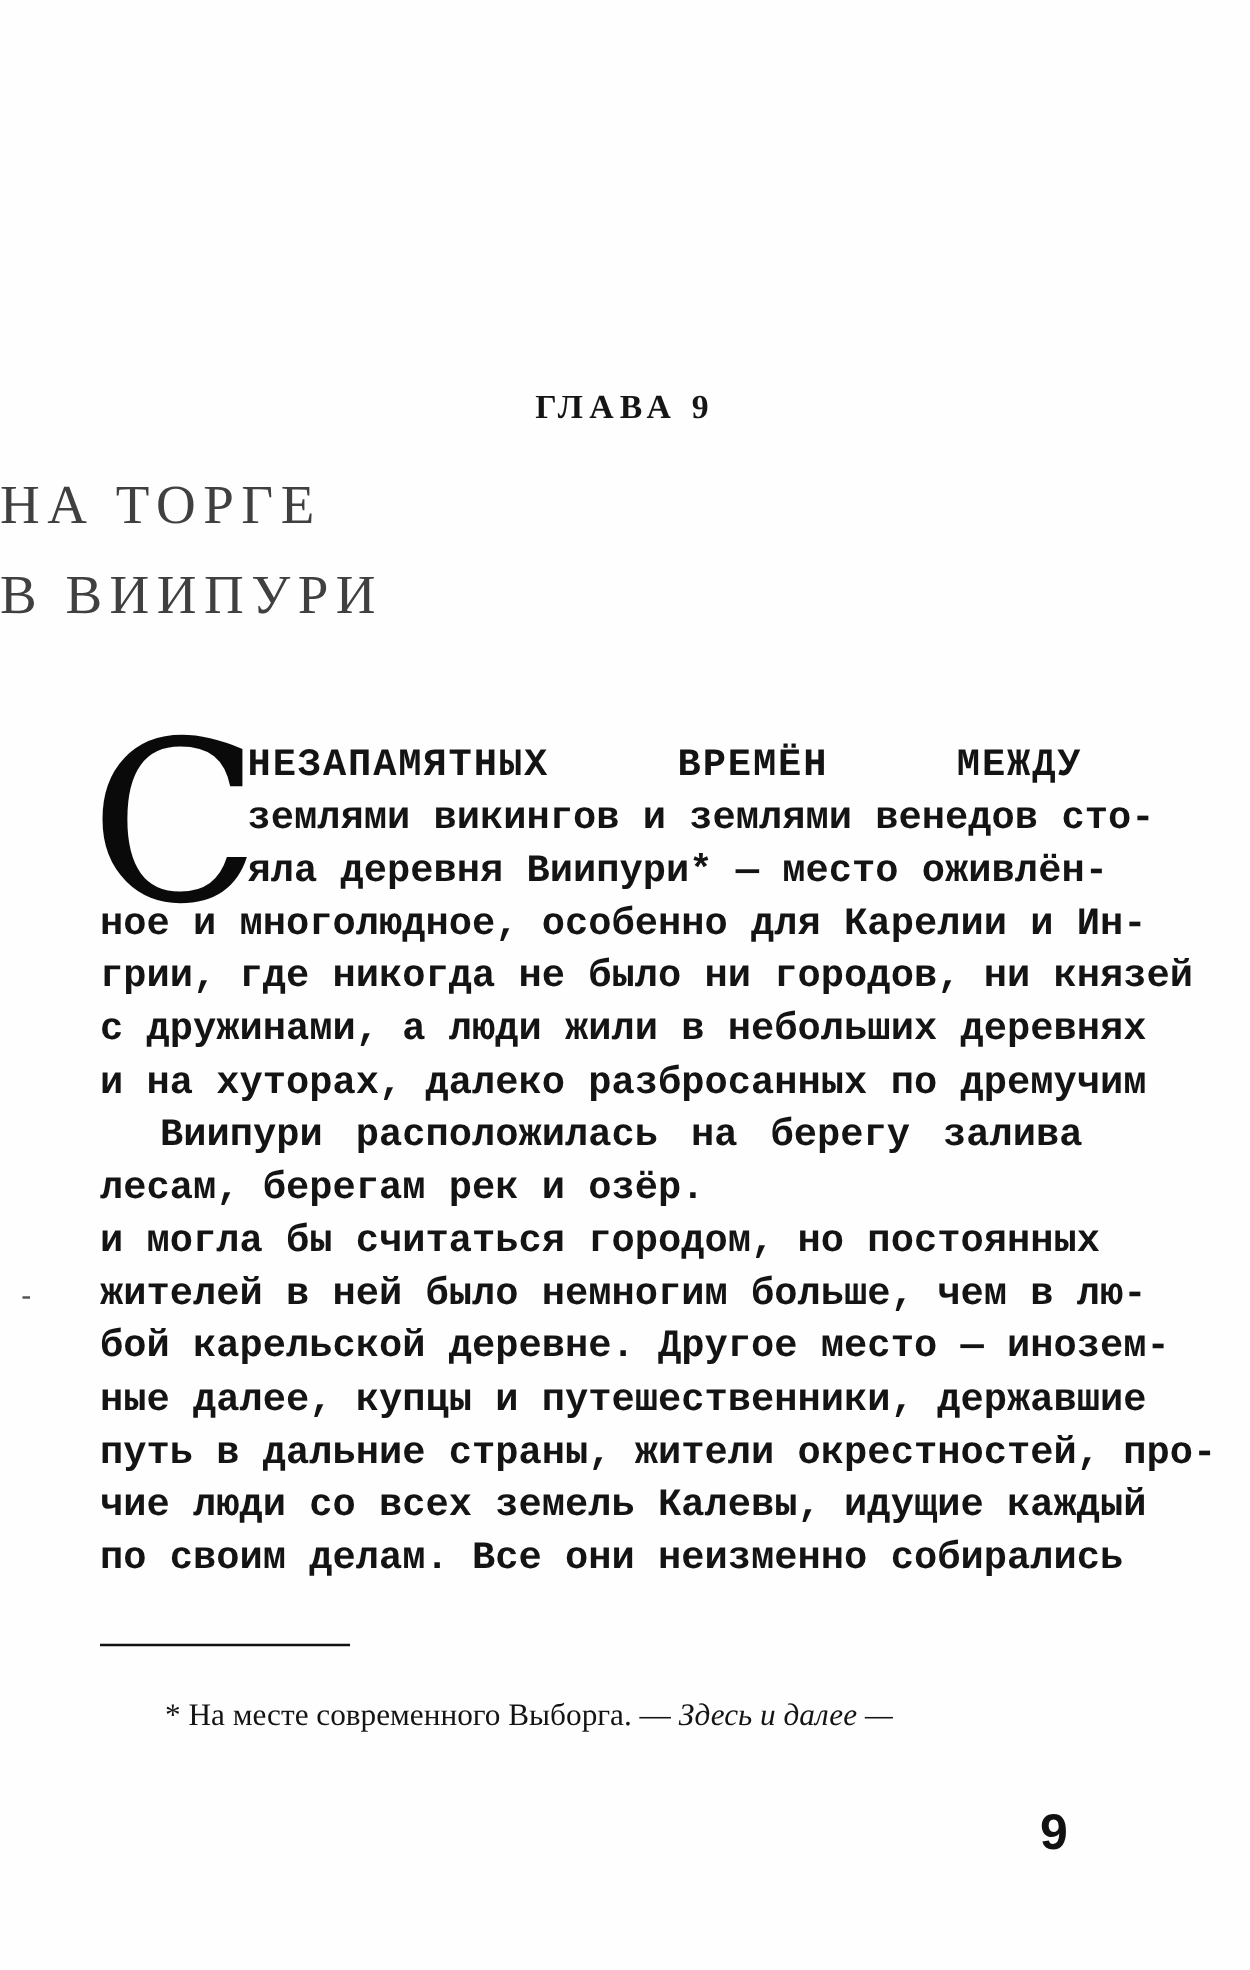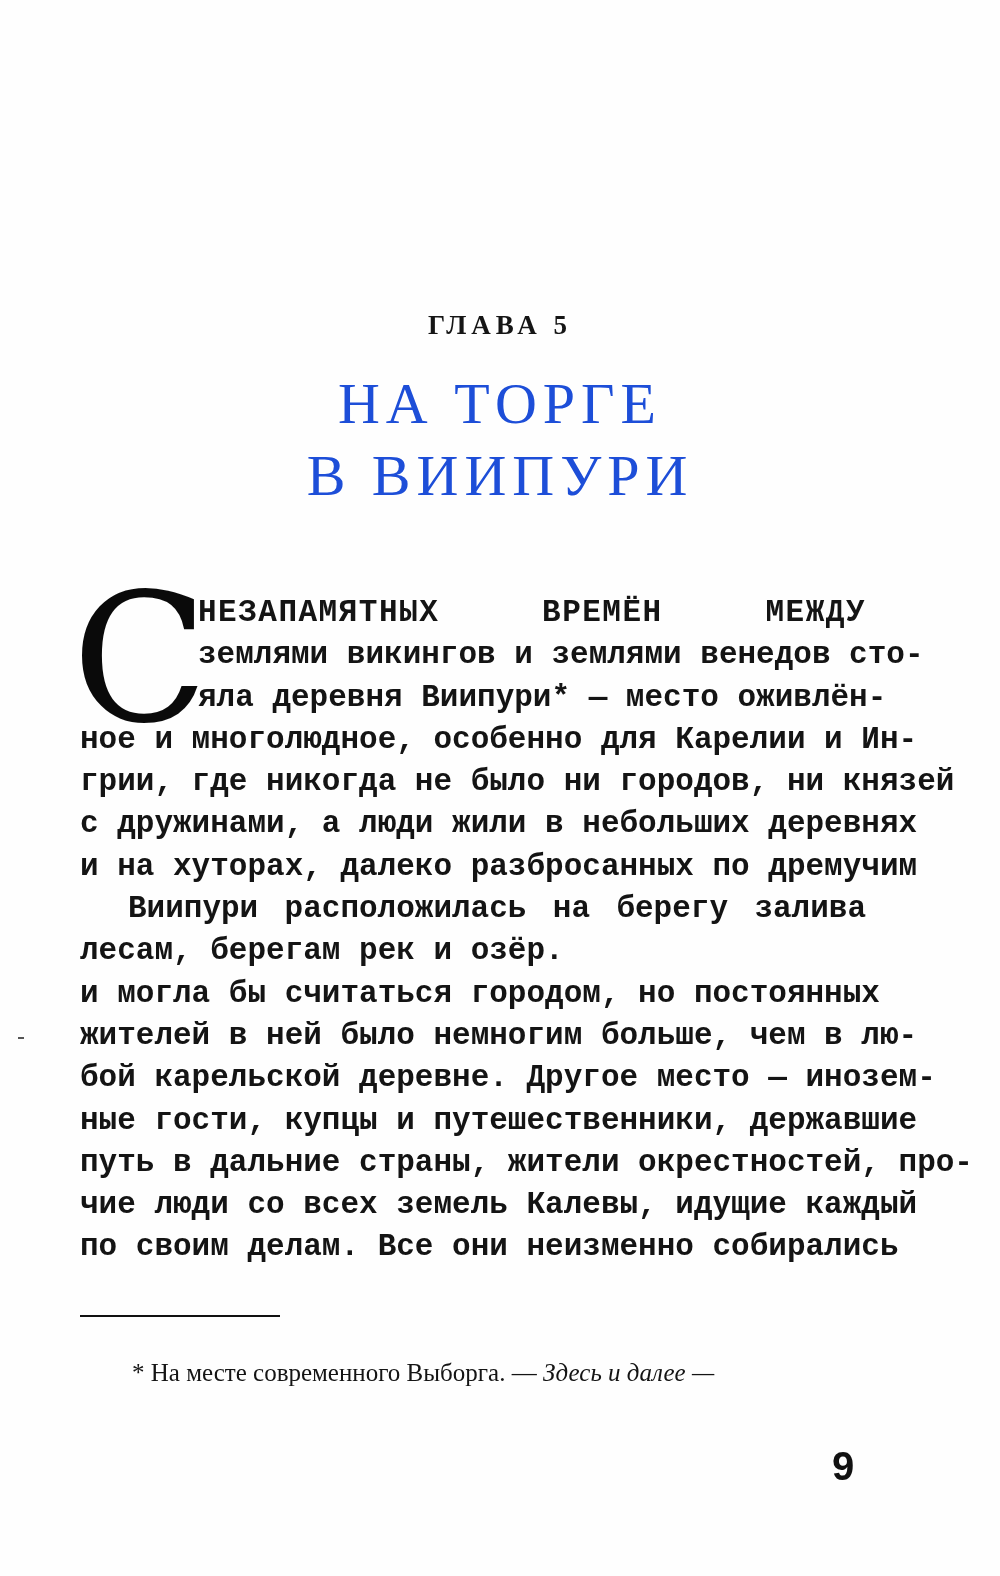--- a/index.html
+++ b/index.html
@@ -6,22 +6,22 @@
   body {
     width: 1000px; height: 1576px; background: #fefefe; position: relative; overflow: hidden;
     font-family: "Liberation Serif", "DejaVu Serif", serif; color: #111;
   }
   .page { position: absolute; left: 0; top: 0; width: 1000px; height: 1576px; }
   .chapter-label {
     position: absolute; top: 310px; left: 0; width: 1000px; text-align: center;
     font-size: 27px; letter-spacing: 5px; font-weight: bold; color: #151515;
   }
   .chapter-title {
-    position: absolute; top: 368px; left: 0; width: 1000px; text-align: center;
-    font-size: 58px; letter-spacing: 6px; line-height: 72px; color: #1d4ed8;
+    position: absolute; top: 368px; left: 0; width: 1000px; text-align: left;
+    font-size: 44px; letter-spacing: 6px; line-height: 72px; color: #404040;
   }
   .body-text {
     position: absolute; left: 80px; top: 592px; width: 786px;
     font-size: 31px; line-height: 42.3px; font-weight: bold; color: #141414; font-family: Liberation Mono, monospace;
   }
   .line { display: block; white-space: nowrap; text-align: justify; text-align-last: justify; height: 42.3px; }
   .line.last { text-align-last: left; }
   .line.indent { padding-left: 48px; }
   .line.cap { padding-left: 118px; letter-spacing: 1.5px; }
   .line.dc { padding-left: 118px; }
@@ -43,21 +43,21 @@
     position: absolute; left: 832px; top: 1444px; font-size: 40px; font-weight: bold; color: #111;
     font-family: "Liberation Sans", sans-serif;
   }
   .margin-dash { position: absolute; left: 18px; top: 1037px; width: 6px; height: 2px; background: #555; }
 </style>
 </head>
 <body>
 
 <div class="page">
 
-  <div class="chapter-label">ГЛАВА 5</div>
+  <div class="chapter-label">ГЛАВА 9</div>
 
   <div class="chapter-title">
     <div>НА ТОРГЕ</div>
     <div>В ВИИПУРИ</div>
   </div>
 
   <div class="dropcap">С</div>
 
   <div class="body-text">
     <span class="line cap">НЕЗАПАМЯТНЫХ ВРЕМЁН МЕЖДУ</span>
@@ -65,21 +65,21 @@
     <span class="line dc">яла деревня Виипури* — место оживлён-</span>
     <span class="line">ное и многолюдное, особенно для Карелии и Ин-</span>
     <span class="line">грии, где никогда не было ни городов, ни князей</span>
     <span class="line">с дружинами, а люди жили в небольших деревнях</span>
     <span class="line">и на хуторах, далеко разбросанных по дремучим</span>
     <span class="line indent">Виипури расположилась на берегу залива</span>
     <span class="line last">лесам, берегам рек и озёр.</span>
     <span class="line">и могла бы считаться городом, но постоянных</span>
     <span class="line">жителей в ней было немногим больше, чем в лю-</span>
     <span class="line">бой карельской деревне. Другое место — инозем-</span>
-    <span class="line">ные гости, купцы и путешественники, державшие</span>
+    <span class="line">ные далее, купцы и путешественники, державшие</span>
     <span class="line">путь в дальние страны, жители окрестностей, про-</span>
     <span class="line">чие люди со всех земель Калевы, идущие каждый</span>
     <span class="line">по своим делам. Все они неизменно собирались</span>
   </div>
 
   <div class="margin-dash"></div>
 
   <div class="footnote-rule"></div>
 
   <div class="footnote">

